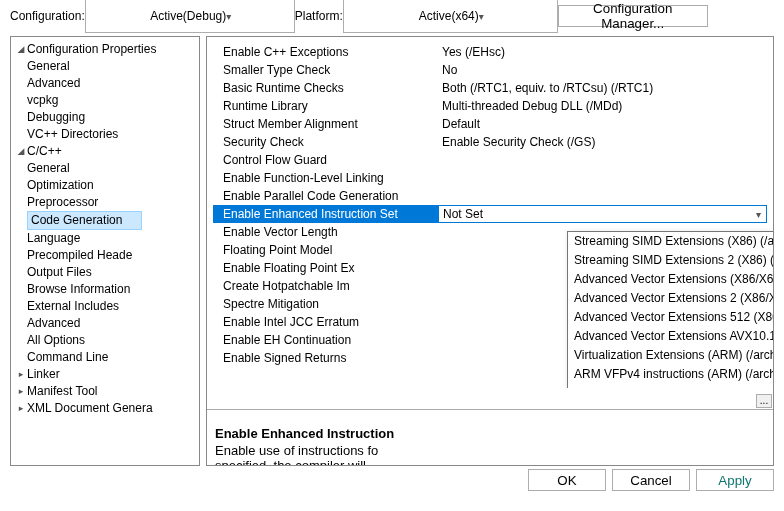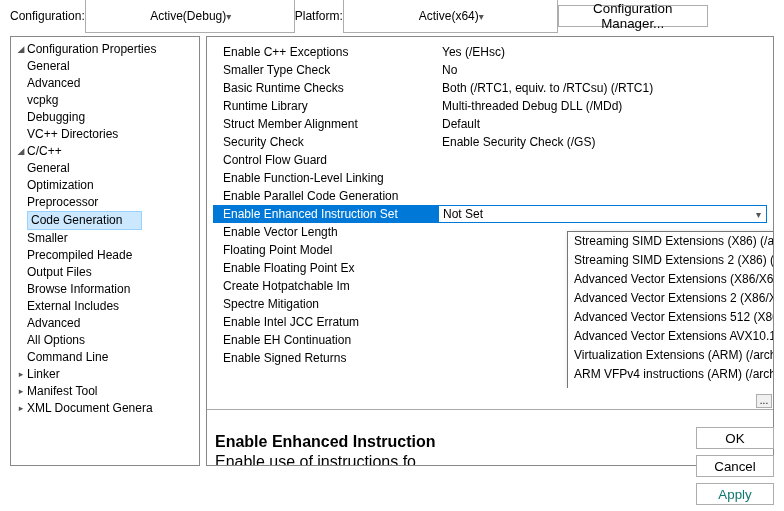--- a/index.html
+++ b/index.html
@@ -132,45 +132,44 @@
   }
   .dropdown .opt {
     padding: 1px 6px;
     font-size: 12px;
     line-height: 17px;
     white-space: nowrap;
     cursor: default;
   }
   .desc-pane {
     border-top: 1px solid #aaa;
-    padding: 23px 8px;
+    padding: 16px 8px;
     height: 56px;
-    font-size: 16px;
+    font-size: 13px;
     overflow: hidden;
   }
   .desc-pane .title { font-weight: 600; margin-bottom: 2px; }
   .corner-btn {
     position: absolute;
     right: 1px;
     bottom: 57px;
     width: 16px;
     height: 14px;
     border: 1px solid #adadad;
     background: #f0f0f0;
     font-size: 10px;
     text-align: center;
     line-height: 12px;
   }
   .footer {
     position: absolute;
-    bottom: 6px;
+    bottom: 20px;
     right: 10px;
     display: flex;
     gap: 6px;
-    flex-direction: column;
   }
   .footer .btn { width: 78px; justify-content: center; }
   .footer .btn.disabled { color: #0f766e; }
 </style>
 </head>
 <body>
 
 <div class="toolbar">
   <label>Configuration:</label>
   <div class="combo" style="width:210px">
@@ -228,21 +227,21 @@
         <div class="row ind3">
           <span class="exp"></span>
           <span>Preprocessor</span>
         </div>
         <div class="row ind3">
           <span class="exp"></span>
           <span class="sel">Code Generation</span>
         </div>
         <div class="row ind3">
           <span class="exp"></span>
-          <span>Smaller</span>
+          <span>Language</span>
         </div>
         <div class="row ind3">
           <span class="exp"></span>
           <span>Precompiled Heade</span>
         </div>
         <div class="row ind3">
           <span class="exp"></span>
           <span>Output Files</span>
         </div>
         <div class="row ind3">

